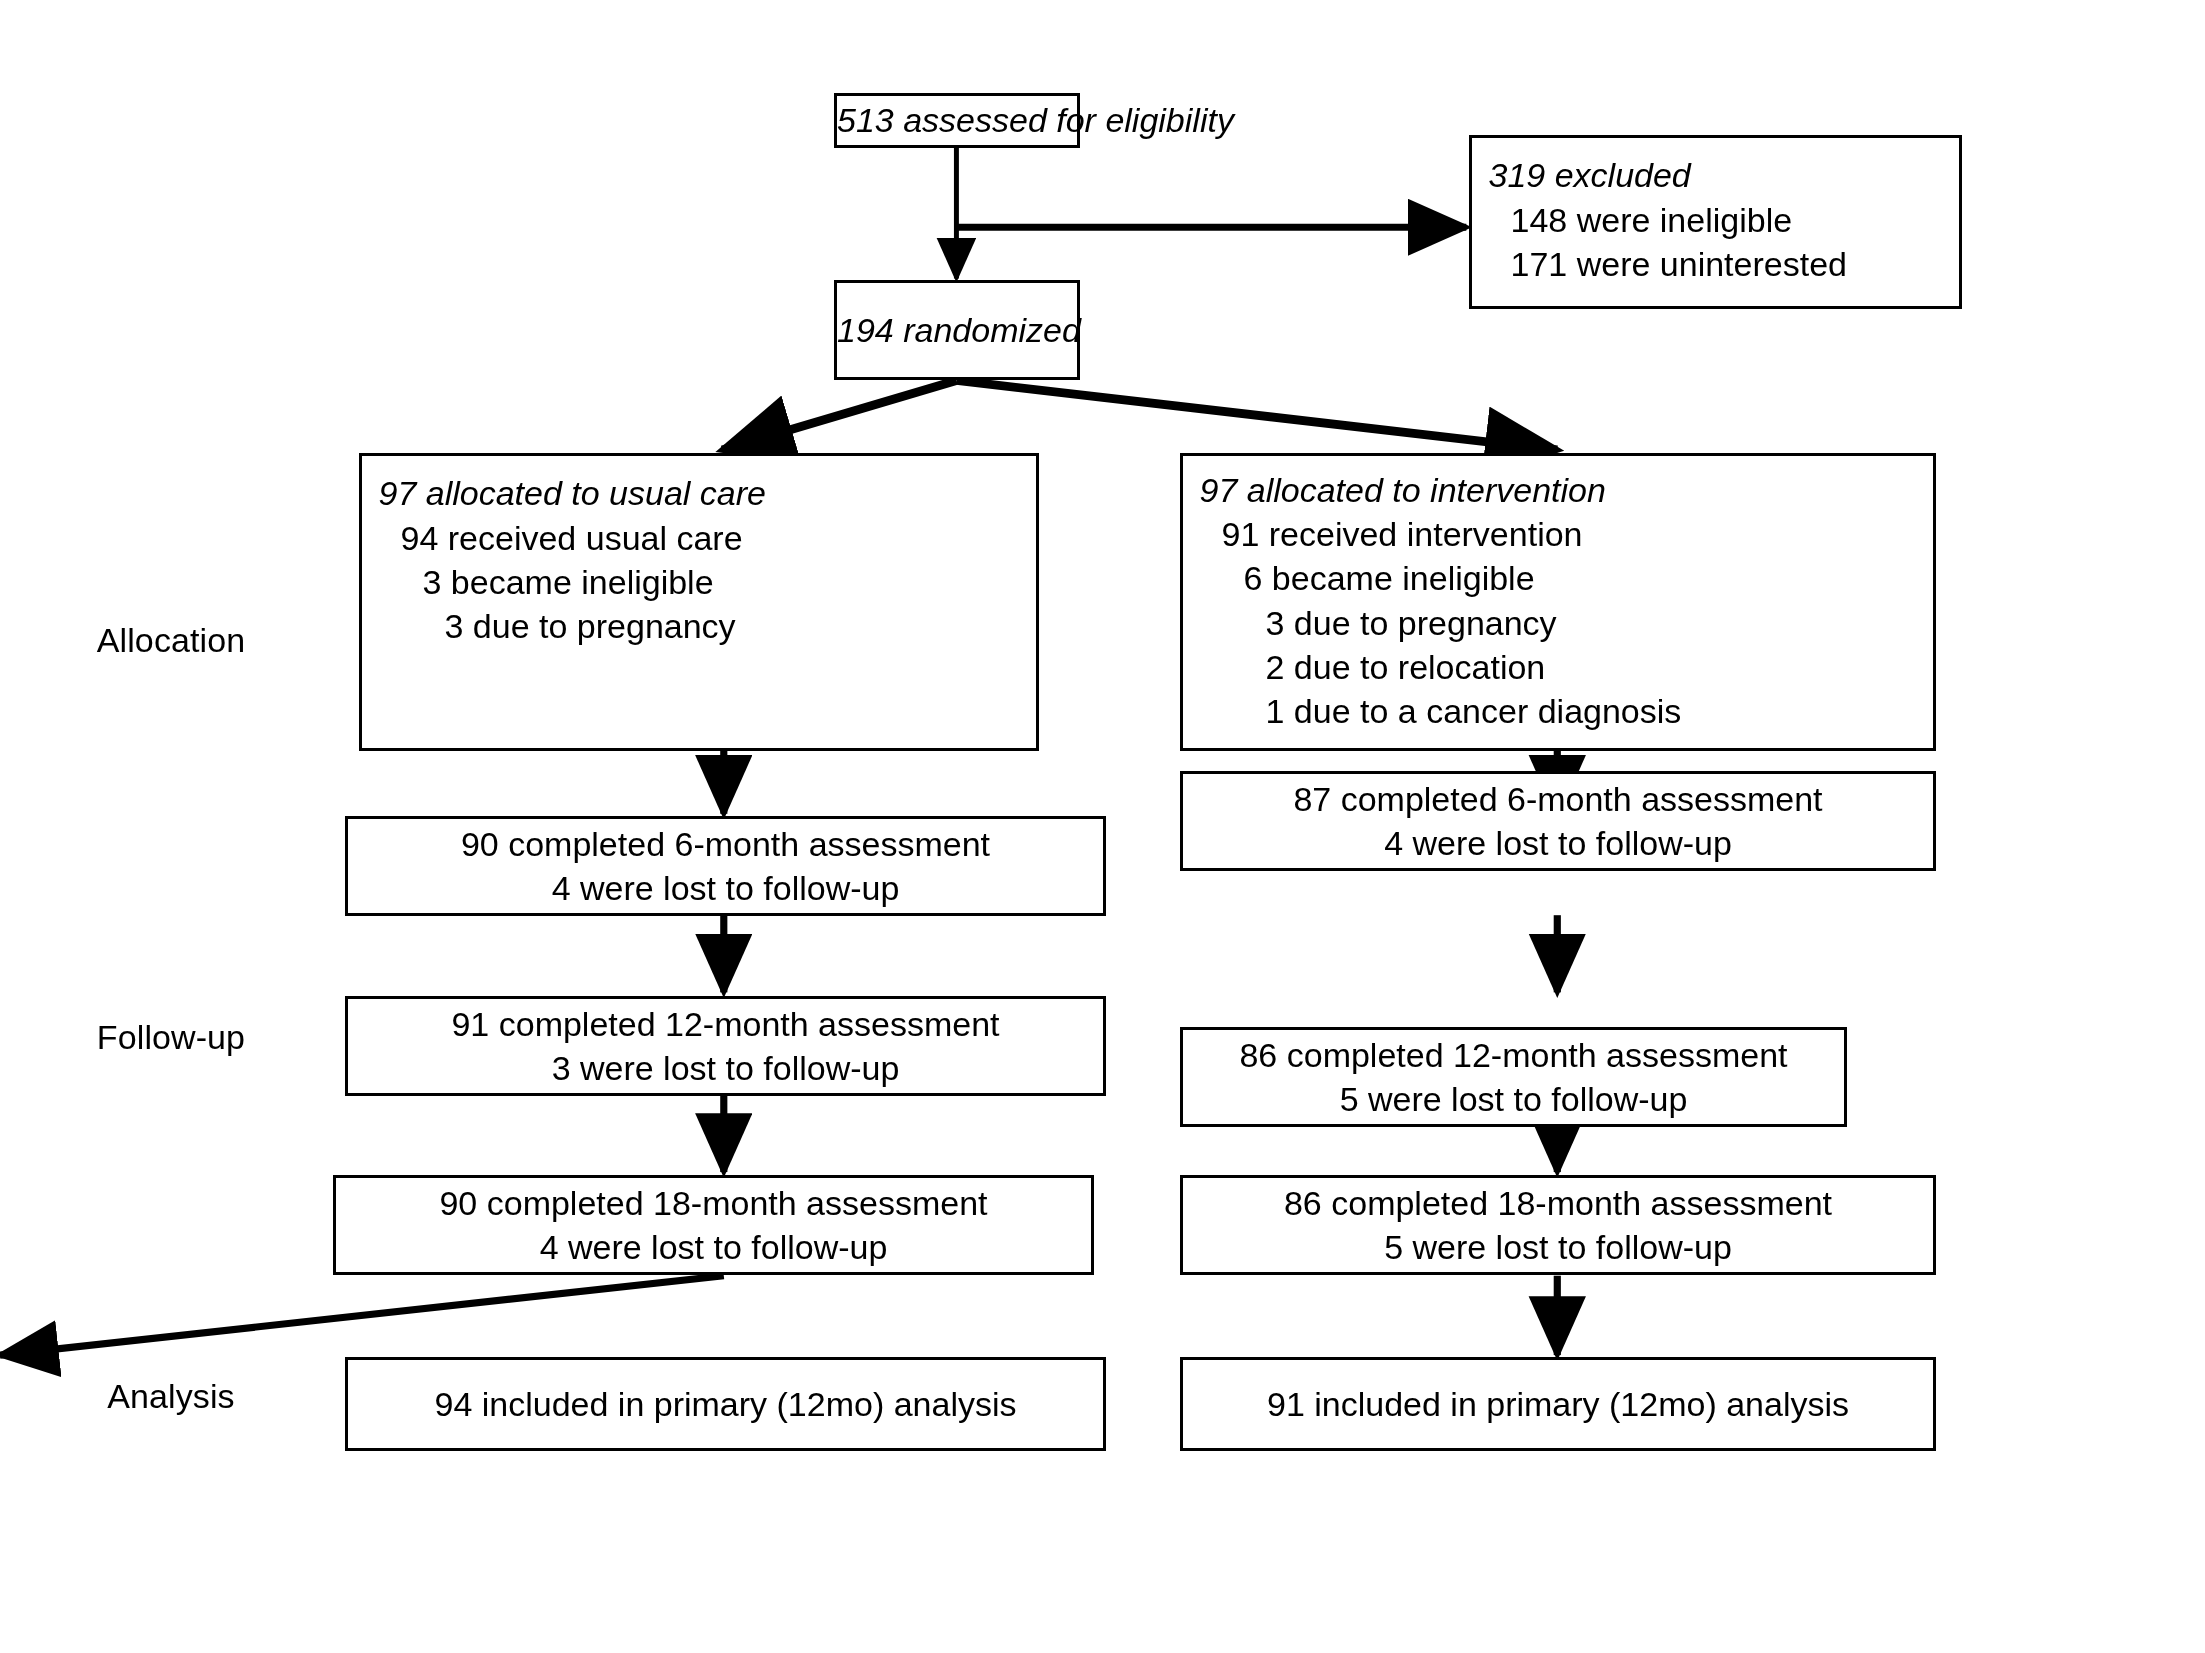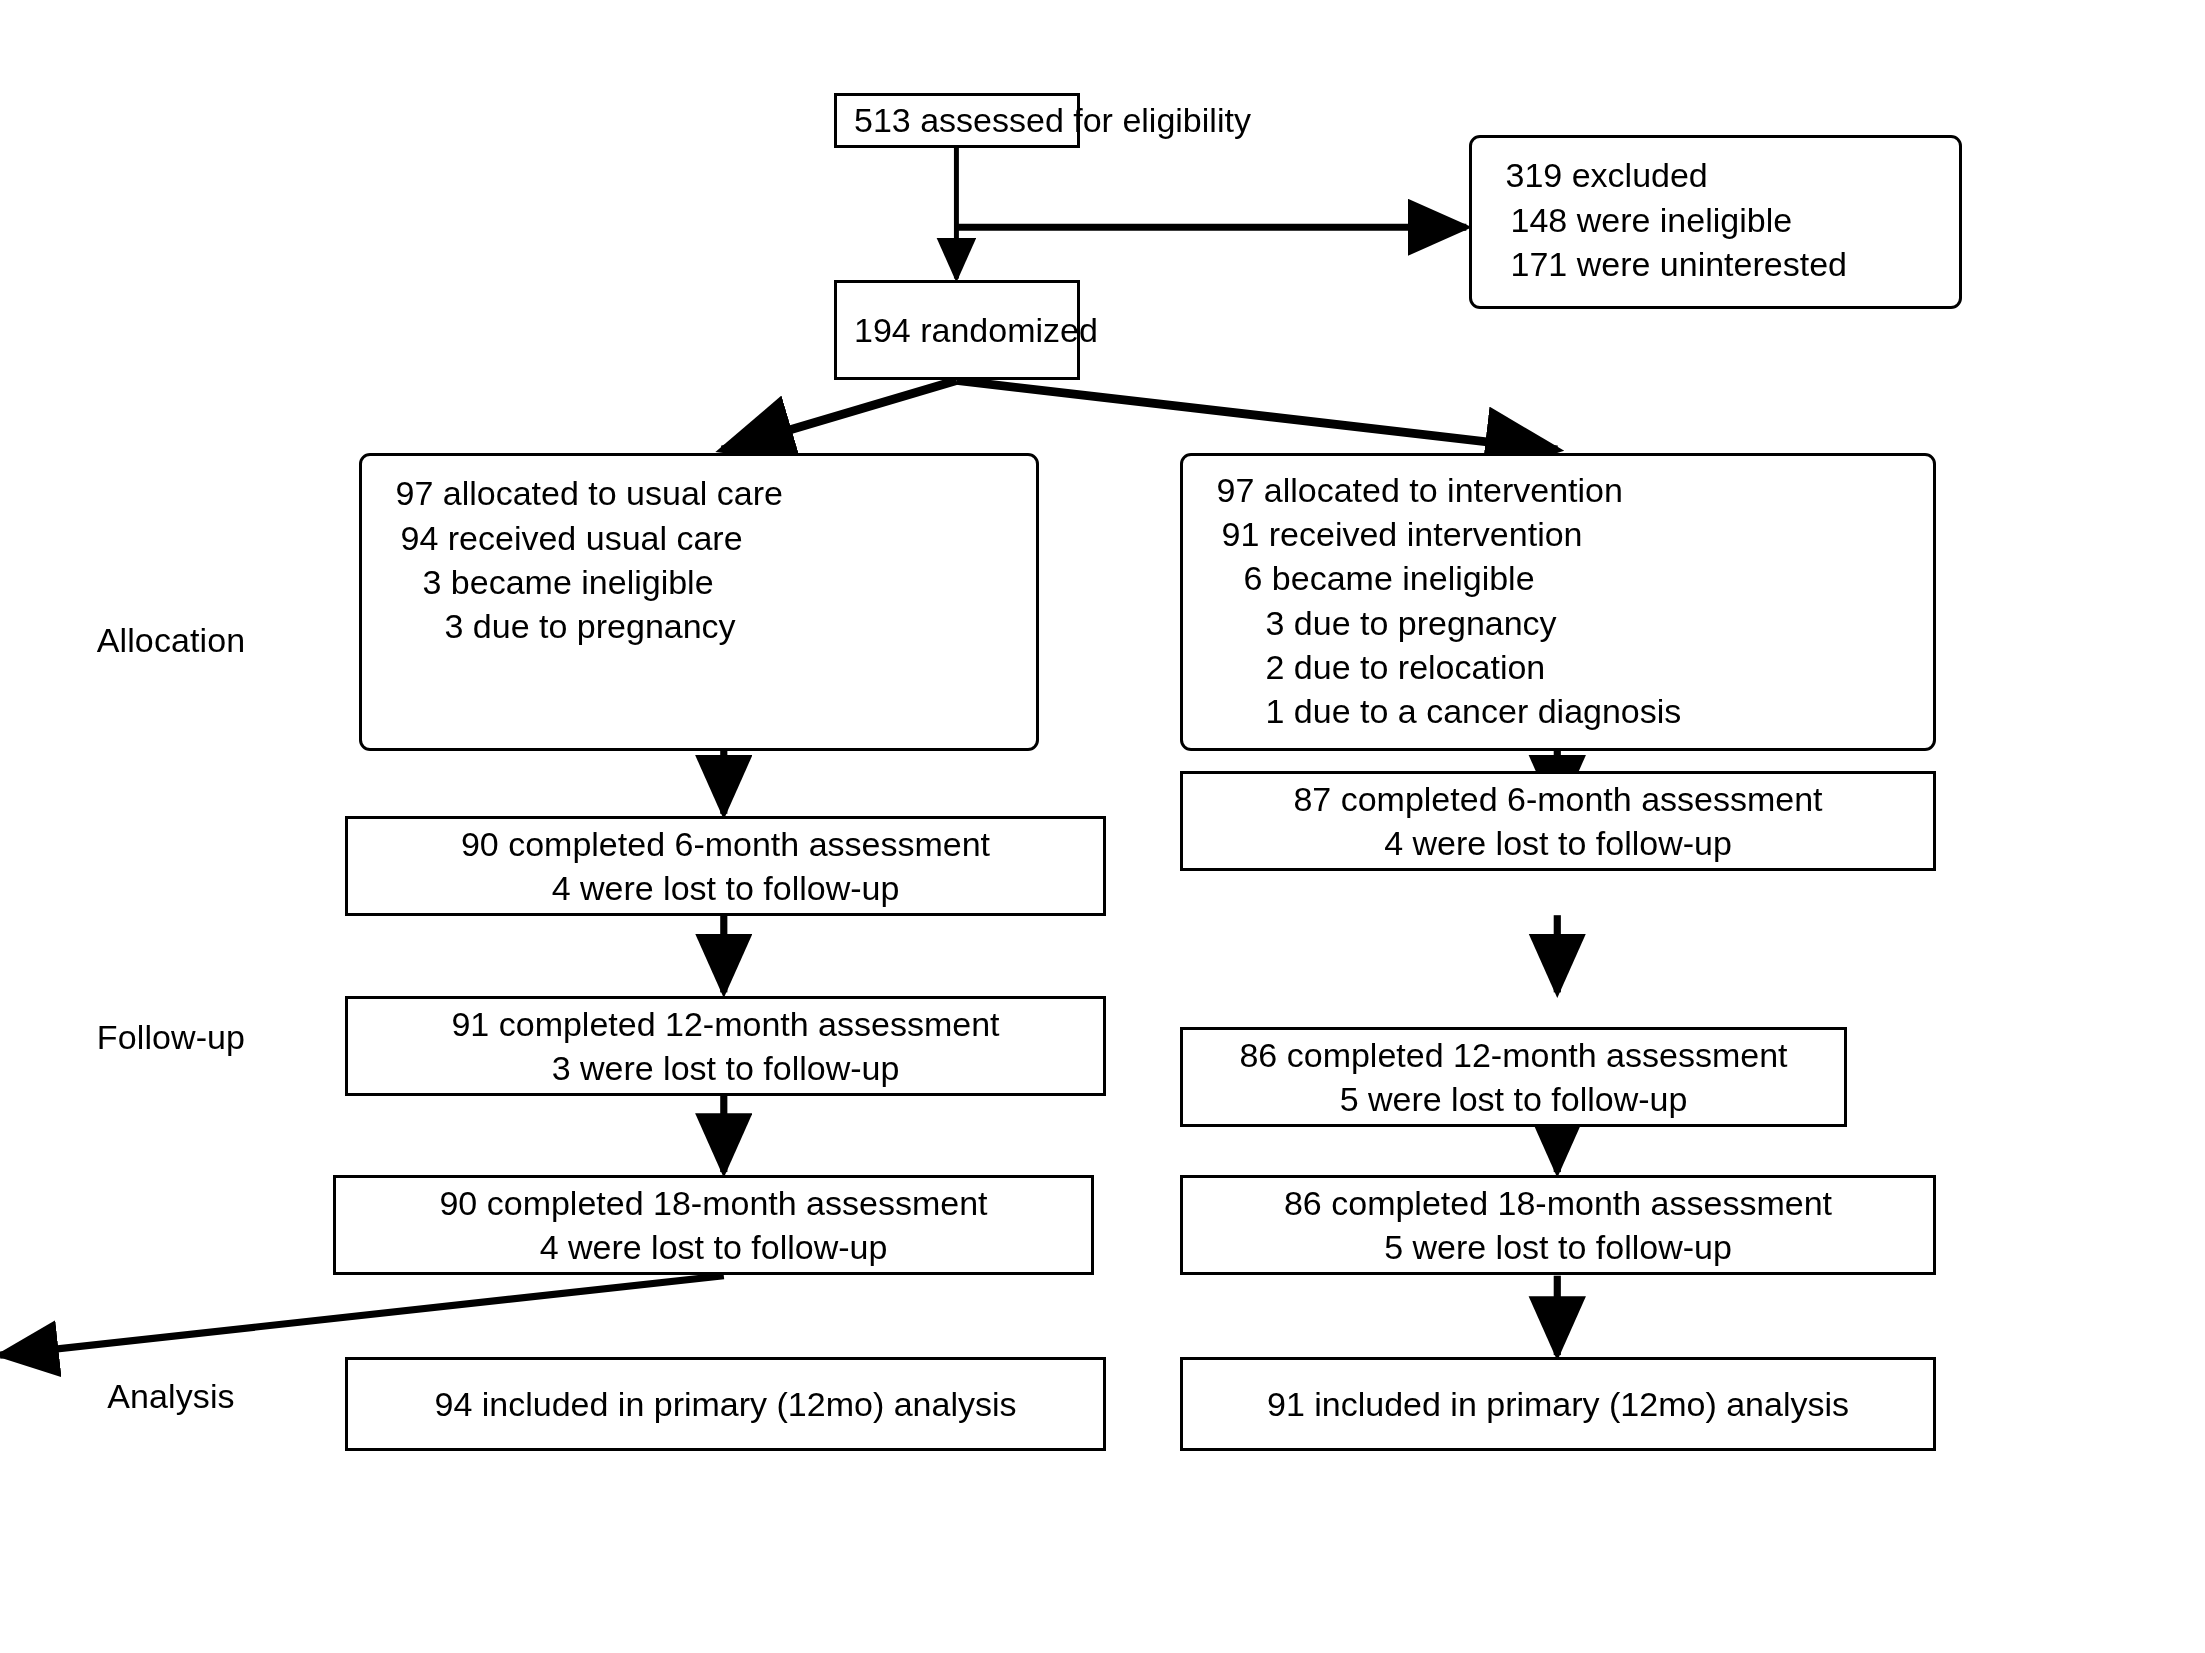--- a/index.html
+++ b/index.html
@@ -41,30 +41,29 @@
   }
   .fbox.center-mid {
     align-items: center;
     justify-content: center;
     text-align: center;
   }
   .fbox.block-top {
     align-items: center;
     justify-content: flex-start;
     text-align: left;
-    border-radius: 11px;
   }
   .fbox .inner {
     width: 100%;
   }
   .fbox .line {
     display: block;
     white-space: pre;
   }
-  .ind0 { padding-left: 17px; }
+  .ind0 { padding-left: 0; font-style: italic; }
   .ind1 { padding-left: 22px; }
   .ind2 { padding-left: 44px; }
   .ind3 { padding-left: 66px; }
 
   
   #connectors {
     position: absolute;
     left: 0; top: 0;
     width: 2205px;
     height: 1654px;

